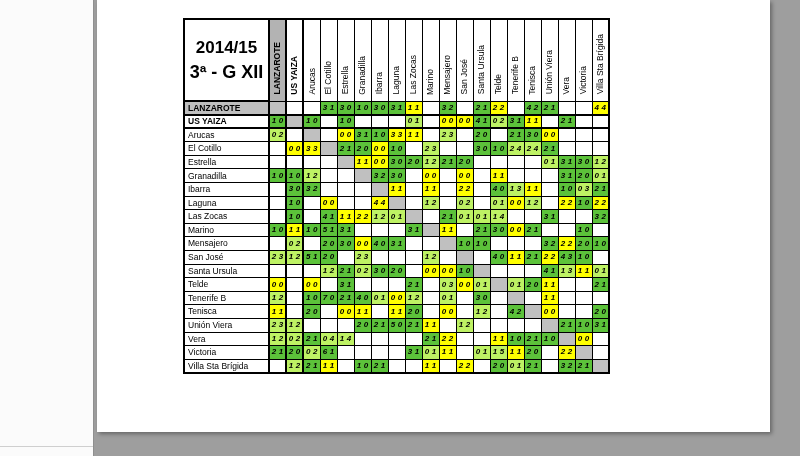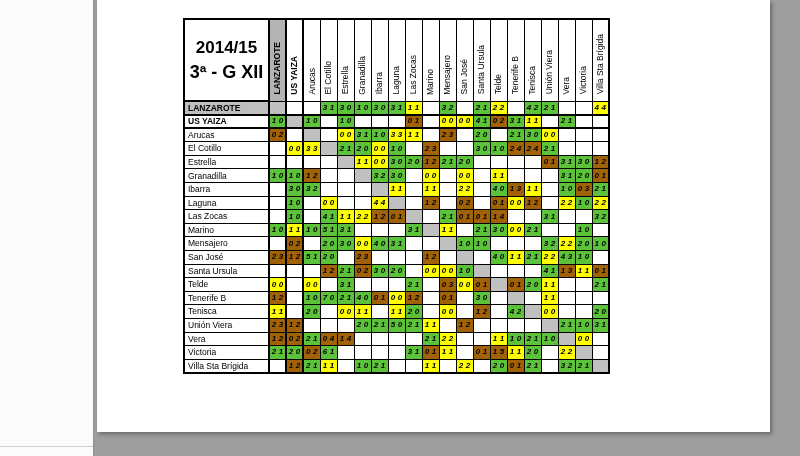--- a/index.html
+++ b/index.html
@@ -22,21 +22,21 @@
   th.vhdr .vtxt{display:inline-block;writing-mode:vertical-rl;transform:rotate(180deg);font-size:8.5px;font-weight:normal;white-space:nowrap;padding:2px 0 2px 0;max-height:78px;line-height:1.0;}
   th.vhdr.bold .vtxt{font-weight:bold;}
   th.vhdr.gray{background:#b3b3b3;}
   td.name{font-size:8.5px;text-align:left;padding-left:3px;white-space:nowrap;background:#fff;vertical-align:middle;line-height:1;}
   td.name.bold{font-weight:bold;}
   td.name.gray{background:#bfbfbf;}
   td.cell{font-size:8px;font-weight:bold;font-style:italic;text-align:center;vertical-align:middle;line-height:1;letter-spacing:0;}
   td.cell span{display:inline-block;width:7px;text-align:center;}
   td.w{background:#5cc23a;}
   td.d{background:#ffff00;}
-  td.l{background:#a16207;}
+  td.l{background:#bef264;}
   td.x{background:#c0c0c0;}
   td.e{background:#ffffff;}
   .thickR{border-right-width:2px;}
   .thickB{border-bottom-width:2px;}
 </style>
 </head>
 <body>
 
 <div class="prev-page">
   <div class="prev-page-line"></div>

